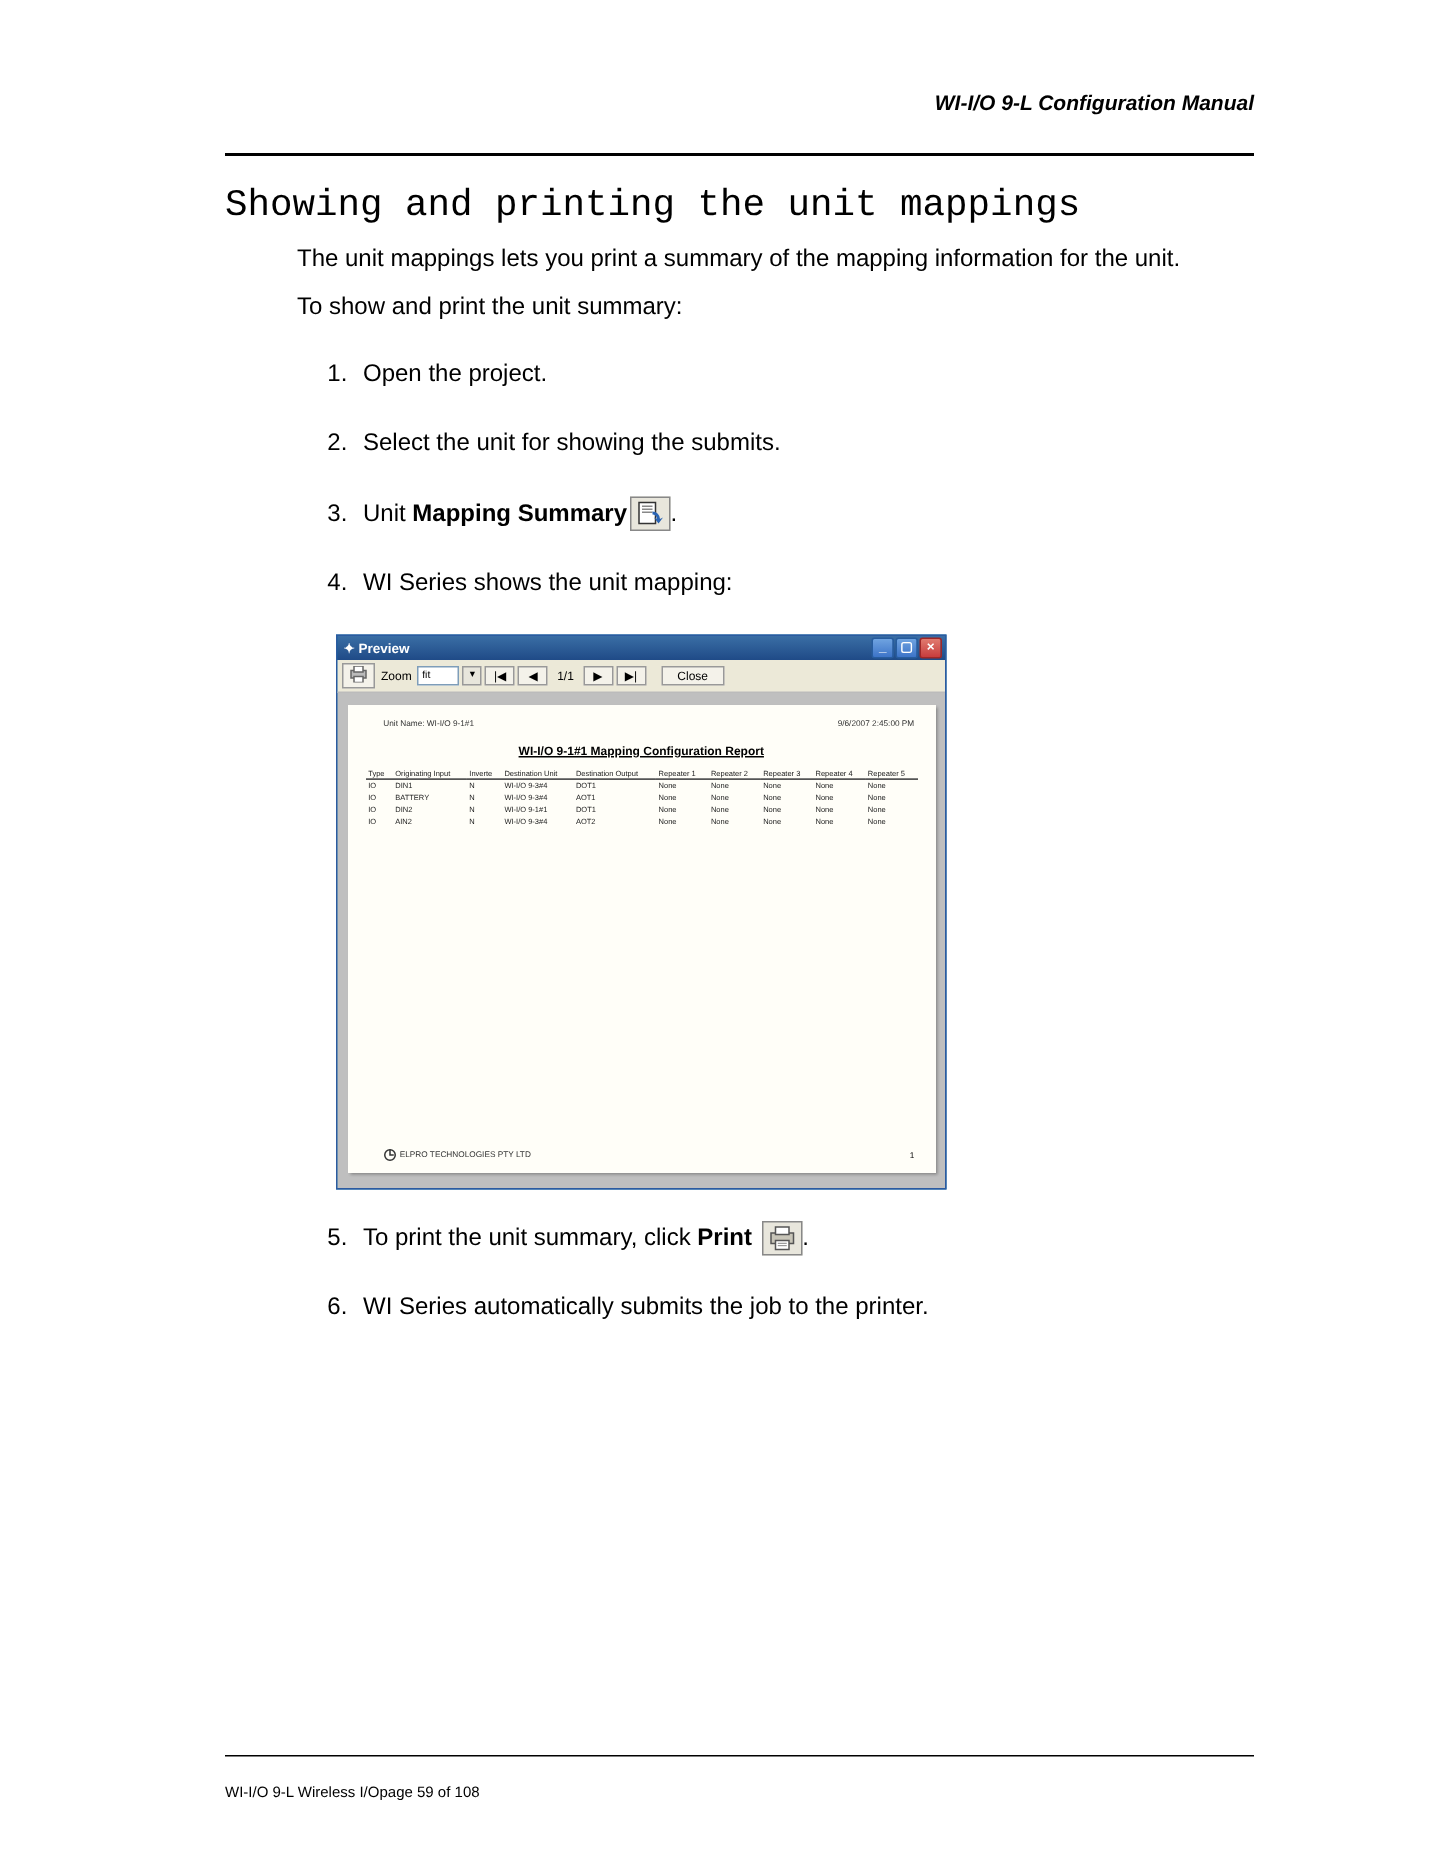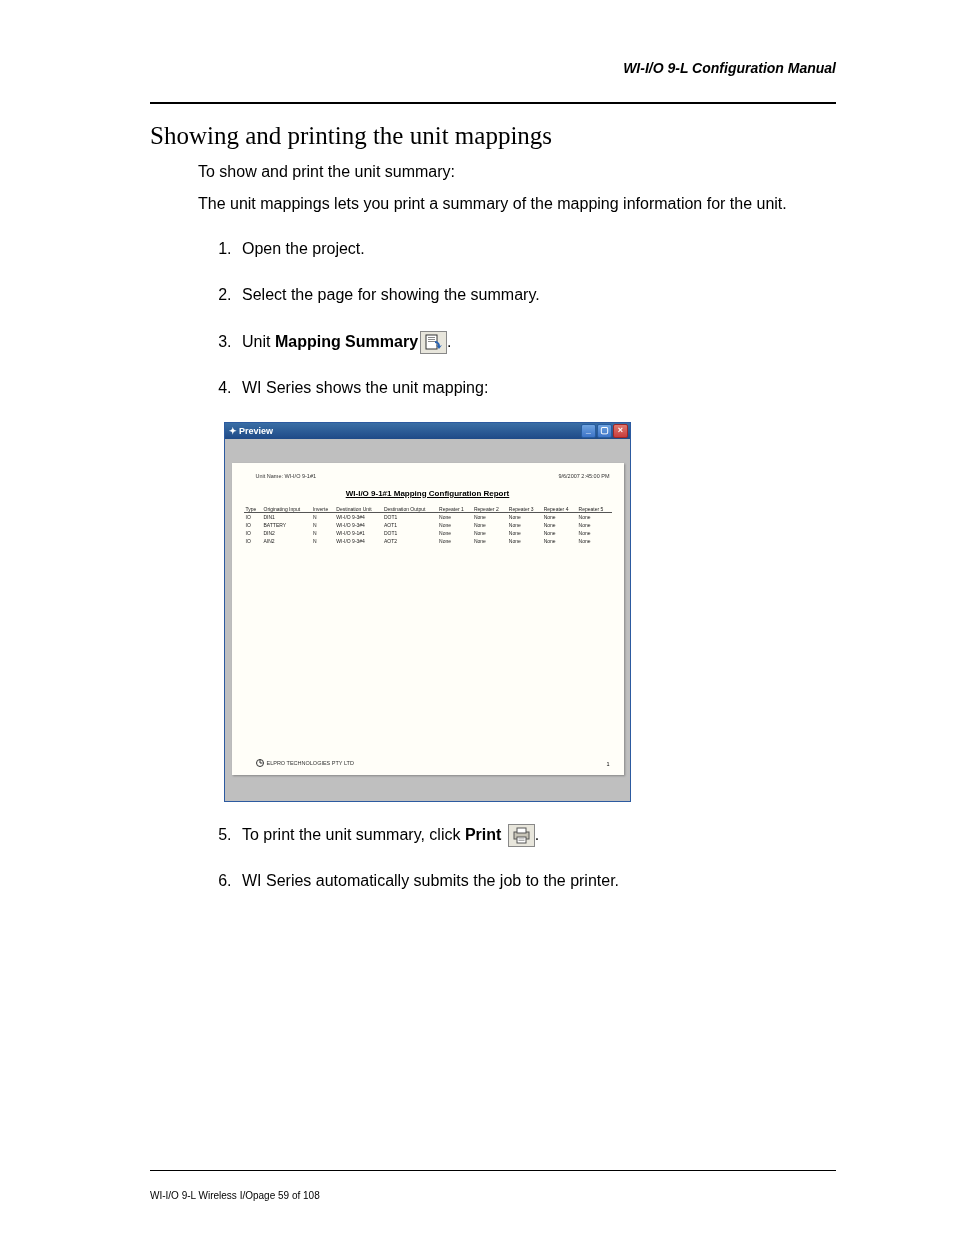--- a/index.html
+++ b/index.html
@@ -27,21 +27,21 @@
   }
   .hr-top {
     position: absolute;
     top: 94px;
     left: 104px;
     right: 72px;
     border: none;
     border-top: 2px solid #000;
   }
   h1 {
-    font-family: Liberation Serif, serif;
+    font-family: Liberation Mono, monospace;
     font-size: 25px;
     font-weight: normal;
     margin: 66px 0 10px 0;
   }
   .body-indent {
     margin-left: 48px;
     font-size: 16px;
     line-height: 1.5;
   }
   .body-indent p { margin: 8px 0; }
@@ -130,21 +130,21 @@
     cursor:pointer;
   }
   .pagecount { padding:0 4px; }
   .paper-area {
     background:#bfbfbf;
     padding: 8px 6px 10px 6px;
   }
   .paper {
     background:#fffef8;
     width: 368px;
-    margin:16px auto;
+    margin:0 auto;
     padding: 10px 12px 14px 12px;
     box-shadow: 1px 1px 2px rgba(0,0,0,.3);
     position:relative;
     min-height: 288px;
   }
   .paper .meta-left { position:absolute; top:10px; left:24px; font-size:5.5px; color:#333; }
   .paper .meta-right { position:absolute; top:10px; right:14px; font-size:5.5px; color:#333; }
   .report-title {
     text-align:center;
     font-weight:bold;
@@ -202,47 +202,64 @@
 </head>
 <body>
 
 <div class="page">
   <div class="header-right">WI-I/O 9-L Configuration Manual</div>
   <hr class="hr-top">
 
   <h1>Showing and printing the unit mappings</h1>
 
   <div class="body-indent">
+    <p>The unit mappings lets you print a summary of the mapping information for the unit.</p>
     <p>To show and print the unit summary:</p>
-    <p>The unit mappings lets you print a summary of the mapping information for the unit.</p>
   </div>
 
   <ol class="steps">
     <li>Open the project.</li>
-    <li>Select the page for showing the summary.</li>
+    <li>Select the unit for showing the submits.</li>
     <li>
       <span>Unit </span><b>Mapping Summary</b><span class="inline-icon"><svg width="19" height="17" viewBox="0 0 19 17">
             <rect x="2" y="1" width="11" height="14" fill="#fff" stroke="#333" stroke-width="1"></rect>
             <rect x="4" y="3" width="7" height="1" fill="#888"></rect>
             <rect x="4" y="5" width="7" height="1" fill="#888"></rect>
             <rect x="4" y="7" width="7" height="1" fill="#888"></rect>
             <path d="M11 7 a5 5 0 0 1 5 5 l2 -1 -3 4 -3 -4 2 1 a3 3 0 0 0 -3 -3 z" fill="#2a64b4"></path>
           </svg></span><span>.</span>
     </li>
     <li>WI Series shows the unit mapping:</li>
   </ol>
 
   <div class="preview-window">
     <div class="titlebar">
       <span>✦ <span>Preview</span></span>
       <span class="wbtns">
         <span class="wbtn">_</span>
         <span class="wbtn">▢</span>
         <span class="wbtn close">×</span>
       </span>
+    </div>
+    <div class="toolbar">
+      <span class="tbtn"><svg width="12" height="11" viewBox="0 0 12 11">
+            <rect x="1" y="3" width="10" height="5" fill="#bbb" stroke="#666"></rect>
+            <rect x="3" y="0" width="6" height="4" fill="#fff" stroke="#666"></rect>
+            <rect x="3" y="7" width="6" height="4" fill="#fff" stroke="#666"></rect>
+          </svg></span>
+      <span class="zoom-label">Zoom</span>
+      <input class="zoom-box" value="fit" style="">
+      <span class="zoom-drop">▾</span>
+      <span class="tbtn">|◀</span>
+      <span class="tbtn">◀</span>
+      <span class="pagecount">1/1</span>
+      <span class="tbtn">▶</span>
+      <span class="tbtn">▶|</span>
+      <span style="flex:0 0 6px"></span>
+      <span class="tbtn" style="padding:1px 10px;">Close</span>
     </div>
     <div class="paper-area">
       <div class="paper">
         <div class="meta-left">Unit Name: WI-I/O 9-1#1</div>
         <div class="meta-right">9/6/2007 2:45:00 PM</div>
         <div class="report-title">WI-I/O 9-1#1 Mapping Configuration Report</div>
         <table class="rep">
           <thead>
             <tr>
               <th>Type</th>

